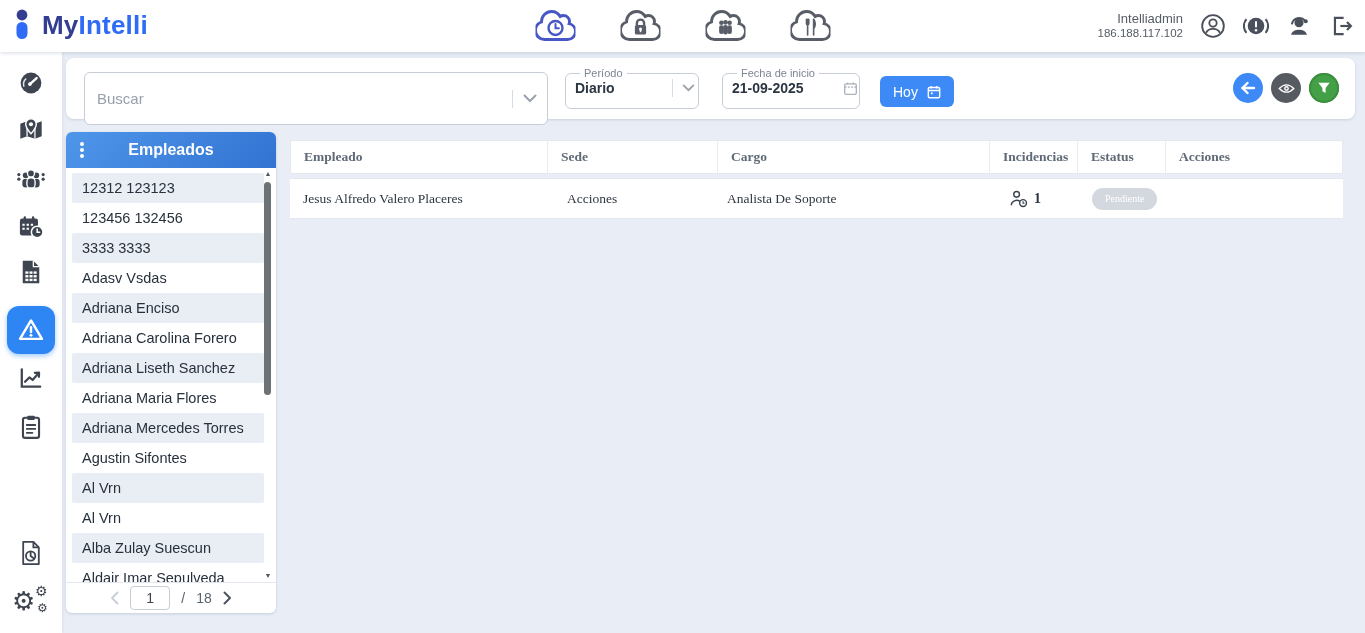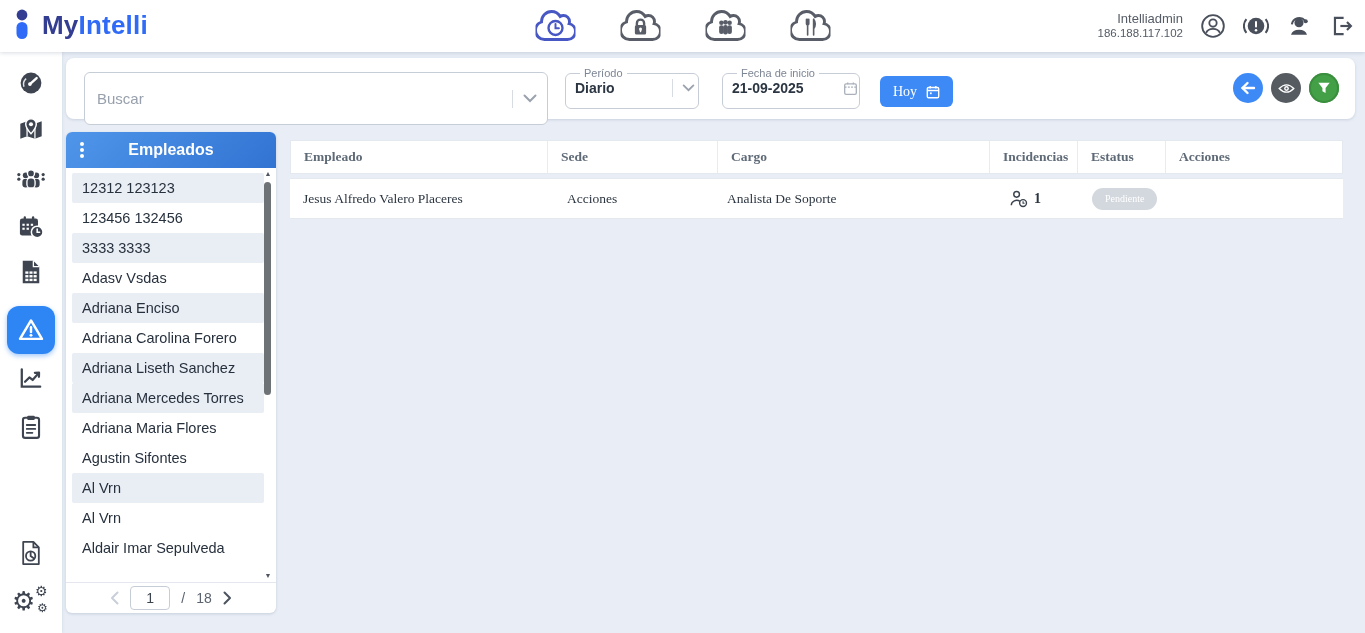--- a/index.html
+++ b/index.html
@@ -53,21 +53,21 @@
   .fld{position:absolute;top:9px;height:42px;border:1px solid #c7cdd6;border-radius:6px;margin:0;
        padding:0 1px 0 9px;background:#fff;}
   .fld legend{font-size:11px;color:#7d8694;padding:0 4px;margin-left:5px;}
   .fld-row{display:flex;align-items:center;height:20px;margin-top:-1px;}
   .fld-val{font-size:14px;font-weight:bold;color:#2c3642;flex:1;}
   .fld-period{left:499px;width:134px;}
   .fld-date{left:656px;width:138px;}
   .cal-gray{color:#aab1bb;}
   .today-btn{position:absolute;left:814px;top:18px;height:31px;padding:0 13px;background:#3d8af7;
              border:none;border-radius:6px;color:#fff;font-size:14px;display:flex;align-items:center;
-             gap:9px;cursor:pointer;font-family:Liberation Serif, serif;}
+             gap:9px;cursor:pointer;font-family:Liberation Sans, sans-serif;}
   .fab-row{position:absolute;right:16px;top:15px;display:flex;gap:8px;}
   .fab{width:30px;height:30px;border-radius:50%;display:flex;align-items:center;justify-content:center;
        cursor:pointer;border:none;padding:0;}
   .fab-blue{background:#3d8af7;}
   .fab-dark{background:#565b62;}
   .fab-green{background:#43a047;box-shadow:inset 0 0 0 2px #3a8e3e;}
 
   
   .emp-panel{position:absolute;left:4px;top:80px;width:210px;height:481px;background:#fff;
              border-radius:6px;box-shadow:0 1px 3px rgba(40,60,100,.18);}
@@ -384,25 +384,26 @@
         <span>Empleados</span>
       </div>
       <div class="emp-list">
           <div class="emp-item alt">12312 123123</div>
           <div class="emp-item">123456 132456</div>
           <div class="emp-item alt">3333 3333</div>
           <div class="emp-item">Adasv Vsdas</div>
           <div class="emp-item alt">Adriana Enciso</div>
           <div class="emp-item">Adriana Carolina Forero</div>
           <div class="emp-item alt">Adriana Liseth Sanchez</div>
+          <div class="emp-item">Adriana Maria Flores</div>
           <div class="emp-item alt">Adriana Mercedes Torres</div>
-          <div class="emp-item">Adriana Maria Flores</div>
           <div class="emp-item">Agustin Sifontes</div>
           <div class="emp-item alt">Al Vrn</div>
           <div class="emp-item">Al Vrn</div>
+          <div class="emp-item alt">Alba Zulay Suescun</div>
           <div class="emp-item">Aldair Imar Sepulveda</div>
         </div>
       <div class="sbar">
         <span class="sb-arrow sb-up">▲</span>
         <span class="sb-arrow sb-down">▼</span>
         <div class="sb-thumb"></div>
       </div>
       <div class="emp-pager">
         <span class="pg-chev pg-prev">
           <svg width="9" height="14" viewBox="0 0 9 14" fill="none" stroke="currentColor" stroke-width="2" stroke-linecap="round" stroke-linejoin="round">

